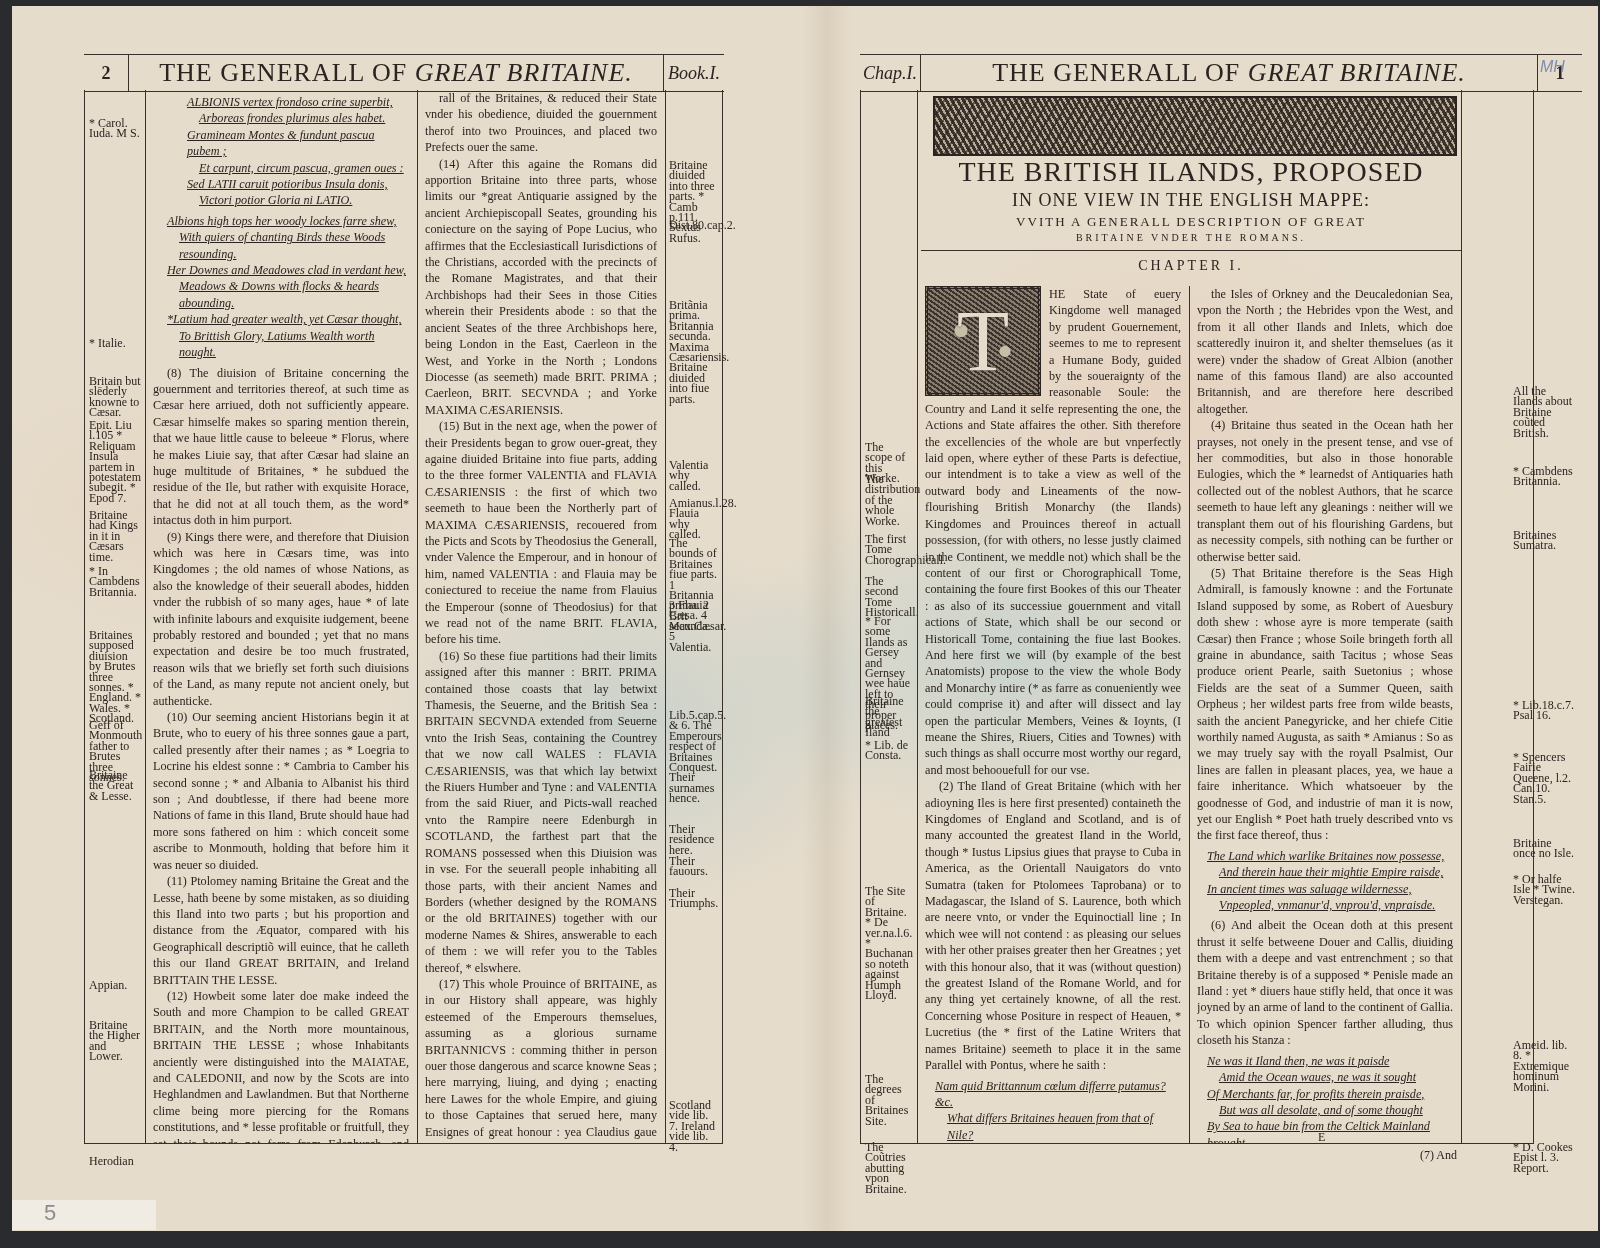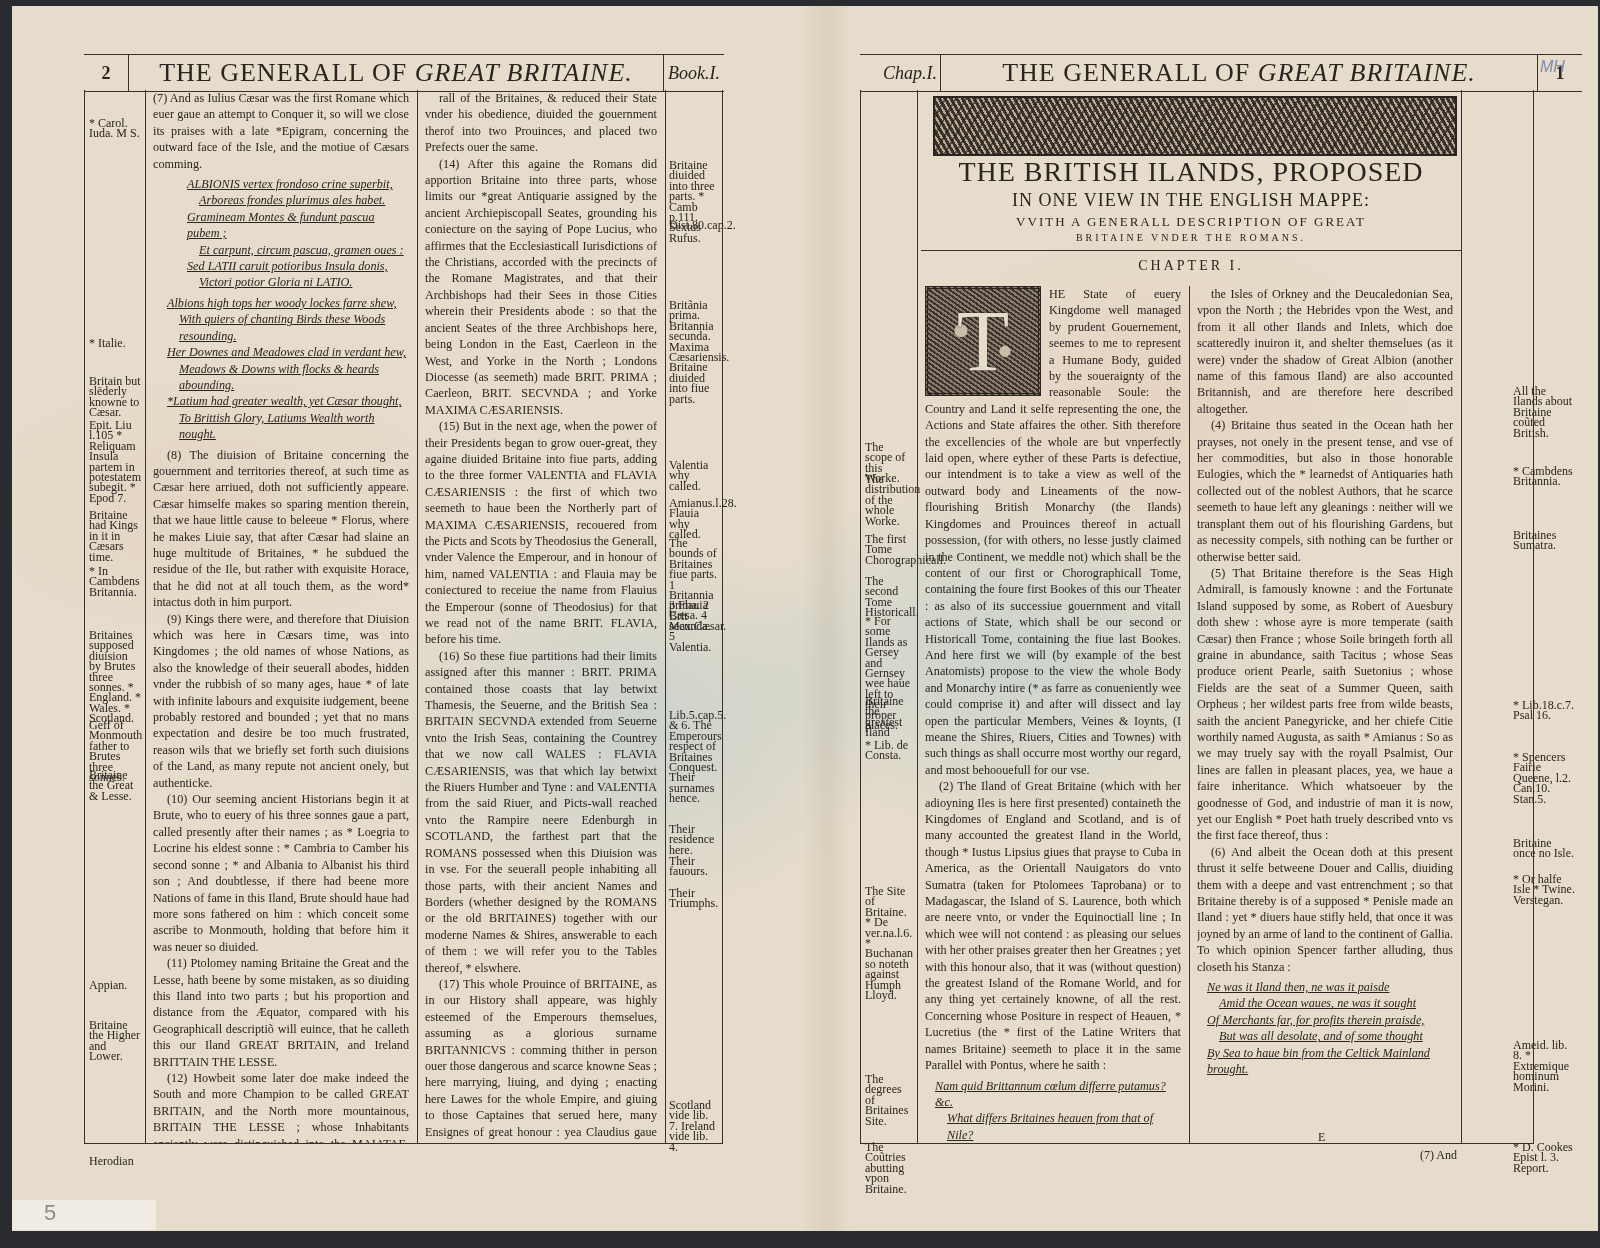--- a/index.html
+++ b/index.html
@@ -11,21 +11,21 @@
     radial-gradient(ellipse at 200px 500px, rgba(220,180,160,.18) 0, rgba(220,180,160,0) 260px);}
   .fold{position:absolute;left:790px;top:0;width:50px;height:100%;background:linear-gradient(90deg,rgba(0,0,0,0),rgba(120,100,70,.10),rgba(0,0,0,0));}
   .page{position:absolute;top:48px;}
   .page-left{left:72px;width:640px;height:1090px;}
   .page-right{left:848px;width:722px;height:1090px;}
   .running-head{position:relative;height:36px;border-top:1.5px solid #3a302a;border-bottom:1.5px solid #3a302a;display:flex;align-items:center;font-family:"Liberation Serif",serif;}
   .rh-pageno{width:44px;text-align:center;font-size:18px;font-weight:bold;border-right:1px solid #3a302a;height:100%;display:flex;align-items:center;justify-content:center;}
   .rh-title{flex:1;text-align:center;font-size:26px;letter-spacing:1px;}
   .rh-title i{font-style:italic;}
   .rh-book{width:60px;font-style:italic;font-size:18px;border-left:1px solid #3a302a;height:100%;display:flex;align-items:center;justify-content:center;}
-  .rh-chap{width:60px;font-style:italic;font-size:18px;border-right:1px solid #3a302a;height:100%;display:flex;align-items:center;justify-content:center;margin-left:20px;}
+  .rh-chap{width:60px;font-style:italic;font-size:18px;border-right:1px solid #3a302a;height:100%;display:flex;align-items:center;justify-content:center;}
   .body-frame{position:absolute;top:36px;bottom:0;border-left:1.5px solid #3a302a;border-right:1.5px solid #3a302a;border-bottom:1.5px solid #3a302a;}
   .col{position:absolute;top:0;bottom:0;font-family:"Liberation Serif",serif;font-size:12.2px;line-height:16.4px;text-align:justify;overflow:hidden;}
   .col p{margin:0 0 0 0;text-indent:14px;}
   .col p.noindent{text-indent:0;}
   .verse{text-align:left;padding-left:34px;font-style:italic;margin:4px 0;}
   .verse div{text-indent:0;text-decoration:underline;}
   .verse .in{padding-left:12px;}
   .margin-col{position:absolute;top:0;bottom:0;font-family:"Liberation Serif",serif;font-size:12px;line-height:10.4px;}
   .mnote{position:absolute;left:4px;right:4px;}
   .rule{position:absolute;top:0;bottom:0;width:1px;background:#3a302a;}
@@ -69,21 +69,20 @@
           <div class="mnote" style="top: 476px;">* In Cambdens Britannia.</div>
           <div class="mnote" style="top: 540px;">Britaines supposed diuision by Brutes three sonnes. * England. * Wales. * Scotland.</div>
           <div class="mnote" style="top: 630px;">Geff of Monmouth father to Brutes three sonnes.</div>
           <div class="mnote" style="top: 680px;">Britaine the Great &amp; Lesse.</div>
           <div class="mnote" style="top: 890px;">Appian.</div>
           <div class="mnote" style="top: 930px;">Britaine the Higher and Lower.</div>
           <div class="mnote" style="top: 1066px;">Herodian</div>
         </div>
       <div class="rule" style="left:60px;"></div>
       <div class="col" style="left:68px;width:256px;">
-        <p class="noindent">(7) And as Iulius Cæsar was the first Romane which euer gaue an attempt to Conquer it, so will we close its praises with a late *Epigram, concerning the outward face of the Isle, and the motiue of Cæsars comming.</p>
         <div class="verse" id="lp-latin">
             <div>ALBIONIS vertex frondoso crine superbit,</div>
             <div class="in">Arboreas frondes plurimus ales habet.</div>
             <div>Gramineam Montes &amp; fundunt pascua pubem ;</div>
             <div class="in">Et carpunt, circum pascua, gramen oues :</div>
             <div>Sed LATII caruit potioribus Insula donis,</div>
             <div class="in">Victori potior Gloria ni LATIO.</div>
           </div>
         <div class="verse" style="padding-left:14px;" id="lp-eng">
             <div>Albions high tops her woody lockes farre shew,</div>
@@ -169,20 +168,26 @@
               <div class="in">What differs Britaines heauen from that of Nile?</div>
             </div>
           </div>
       </div>
       <div class="rule" style="left:328px;top:196px;"></div>
       <div class="col" style="left:336px;top:196px;width:256px;">
         <div id="rp-c2">
             <p>the Isles of Orkney and the Deucaledonian Sea, vpon the North ; the Hebrides vpon the West, and from it all other Ilands and Inlets, which doe scatteredly inuiron it, and shelter themselues (as it were) vnder the shadow of Great Albion (another name of this famous Iland) are also accounted Britannish, and are therefore here described altogether.</p>
             <p>(4) Britaine thus seated in the Ocean hath her prayses, not onely in the present tense, and vse of her commodities, but also in those honorable Eulogies, which the * learnedst of Antiquaries hath collected out of the noblest Authors, that he scarce seemeth to haue left any gleanings : neither will we transplant them out of his flourishing Gardens, but as necessity compels, sith nothing can be further or otherwise better said.</p>
             <p>(5) That Britaine therefore is the Seas High Admirall, is famously knowne : and the Fortunate Island supposed by some, as Robert of Auesbury doth shew : whose ayre is more temperate (saith Cæsar) then France ; whose Soile bringeth forth all graine in abundance, saith Tacitus ; whose Seas produce orient Pearle, saith Suetonius ; whose Fields are the seat of a Summer Queen, saith Orpheus ; her wildest parts free from wilde beasts, saith the ancient Panegyricke, and her chiefe Citie worthily named Augusta, as saith * Amianus : So as we may truely say with the royall Psalmist, Our lines are fallen in pleasant places, yea, we haue a faire inheritance. Which whatsoeuer by the goodnesse of God, and industrie of man it is now, yet our English * Poet hath truely described vnto vs the first face thereof, thus :</p>
+            <div class="verse" style="padding-left: 10px;">
+              <div>The Land which warlike Britaines now possesse,</div>
+              <div class="in">And therein haue their mightie Empire raisde,</div>
+              <div>In ancient times was saluage wildernesse,</div>
+              <div class="in">Vnpeopled, vnmanur'd, vnprou'd, vnpraisde.</div>
+            </div>
             <p>(6) And albeit the Ocean doth at this present thrust it selfe betweene Douer and Callis, diuiding them with a deepe and vast entrenchment ; so that Britaine thereby is of a supposed * Penisle made an Iland : yet * diuers haue stifly held, that once it was joyned by an arme of land to the continent of Gallia. To which opinion Spencer farther alluding, thus closeth his Stanza :</p>
             <div class="verse" style="padding-left: 10px;">
               <div>Ne was it Iland then, ne was it paisde</div>
               <div class="in">Amid the Ocean waues, ne was it sought</div>
               <div>Of Merchants far, for profits therein praisde,</div>
               <div class="in">But was all desolate, and of some thought</div>
               <div>By Sea to haue bin from the Celtick Mainland brought.</div>
             </div>
           </div>
       </div>

